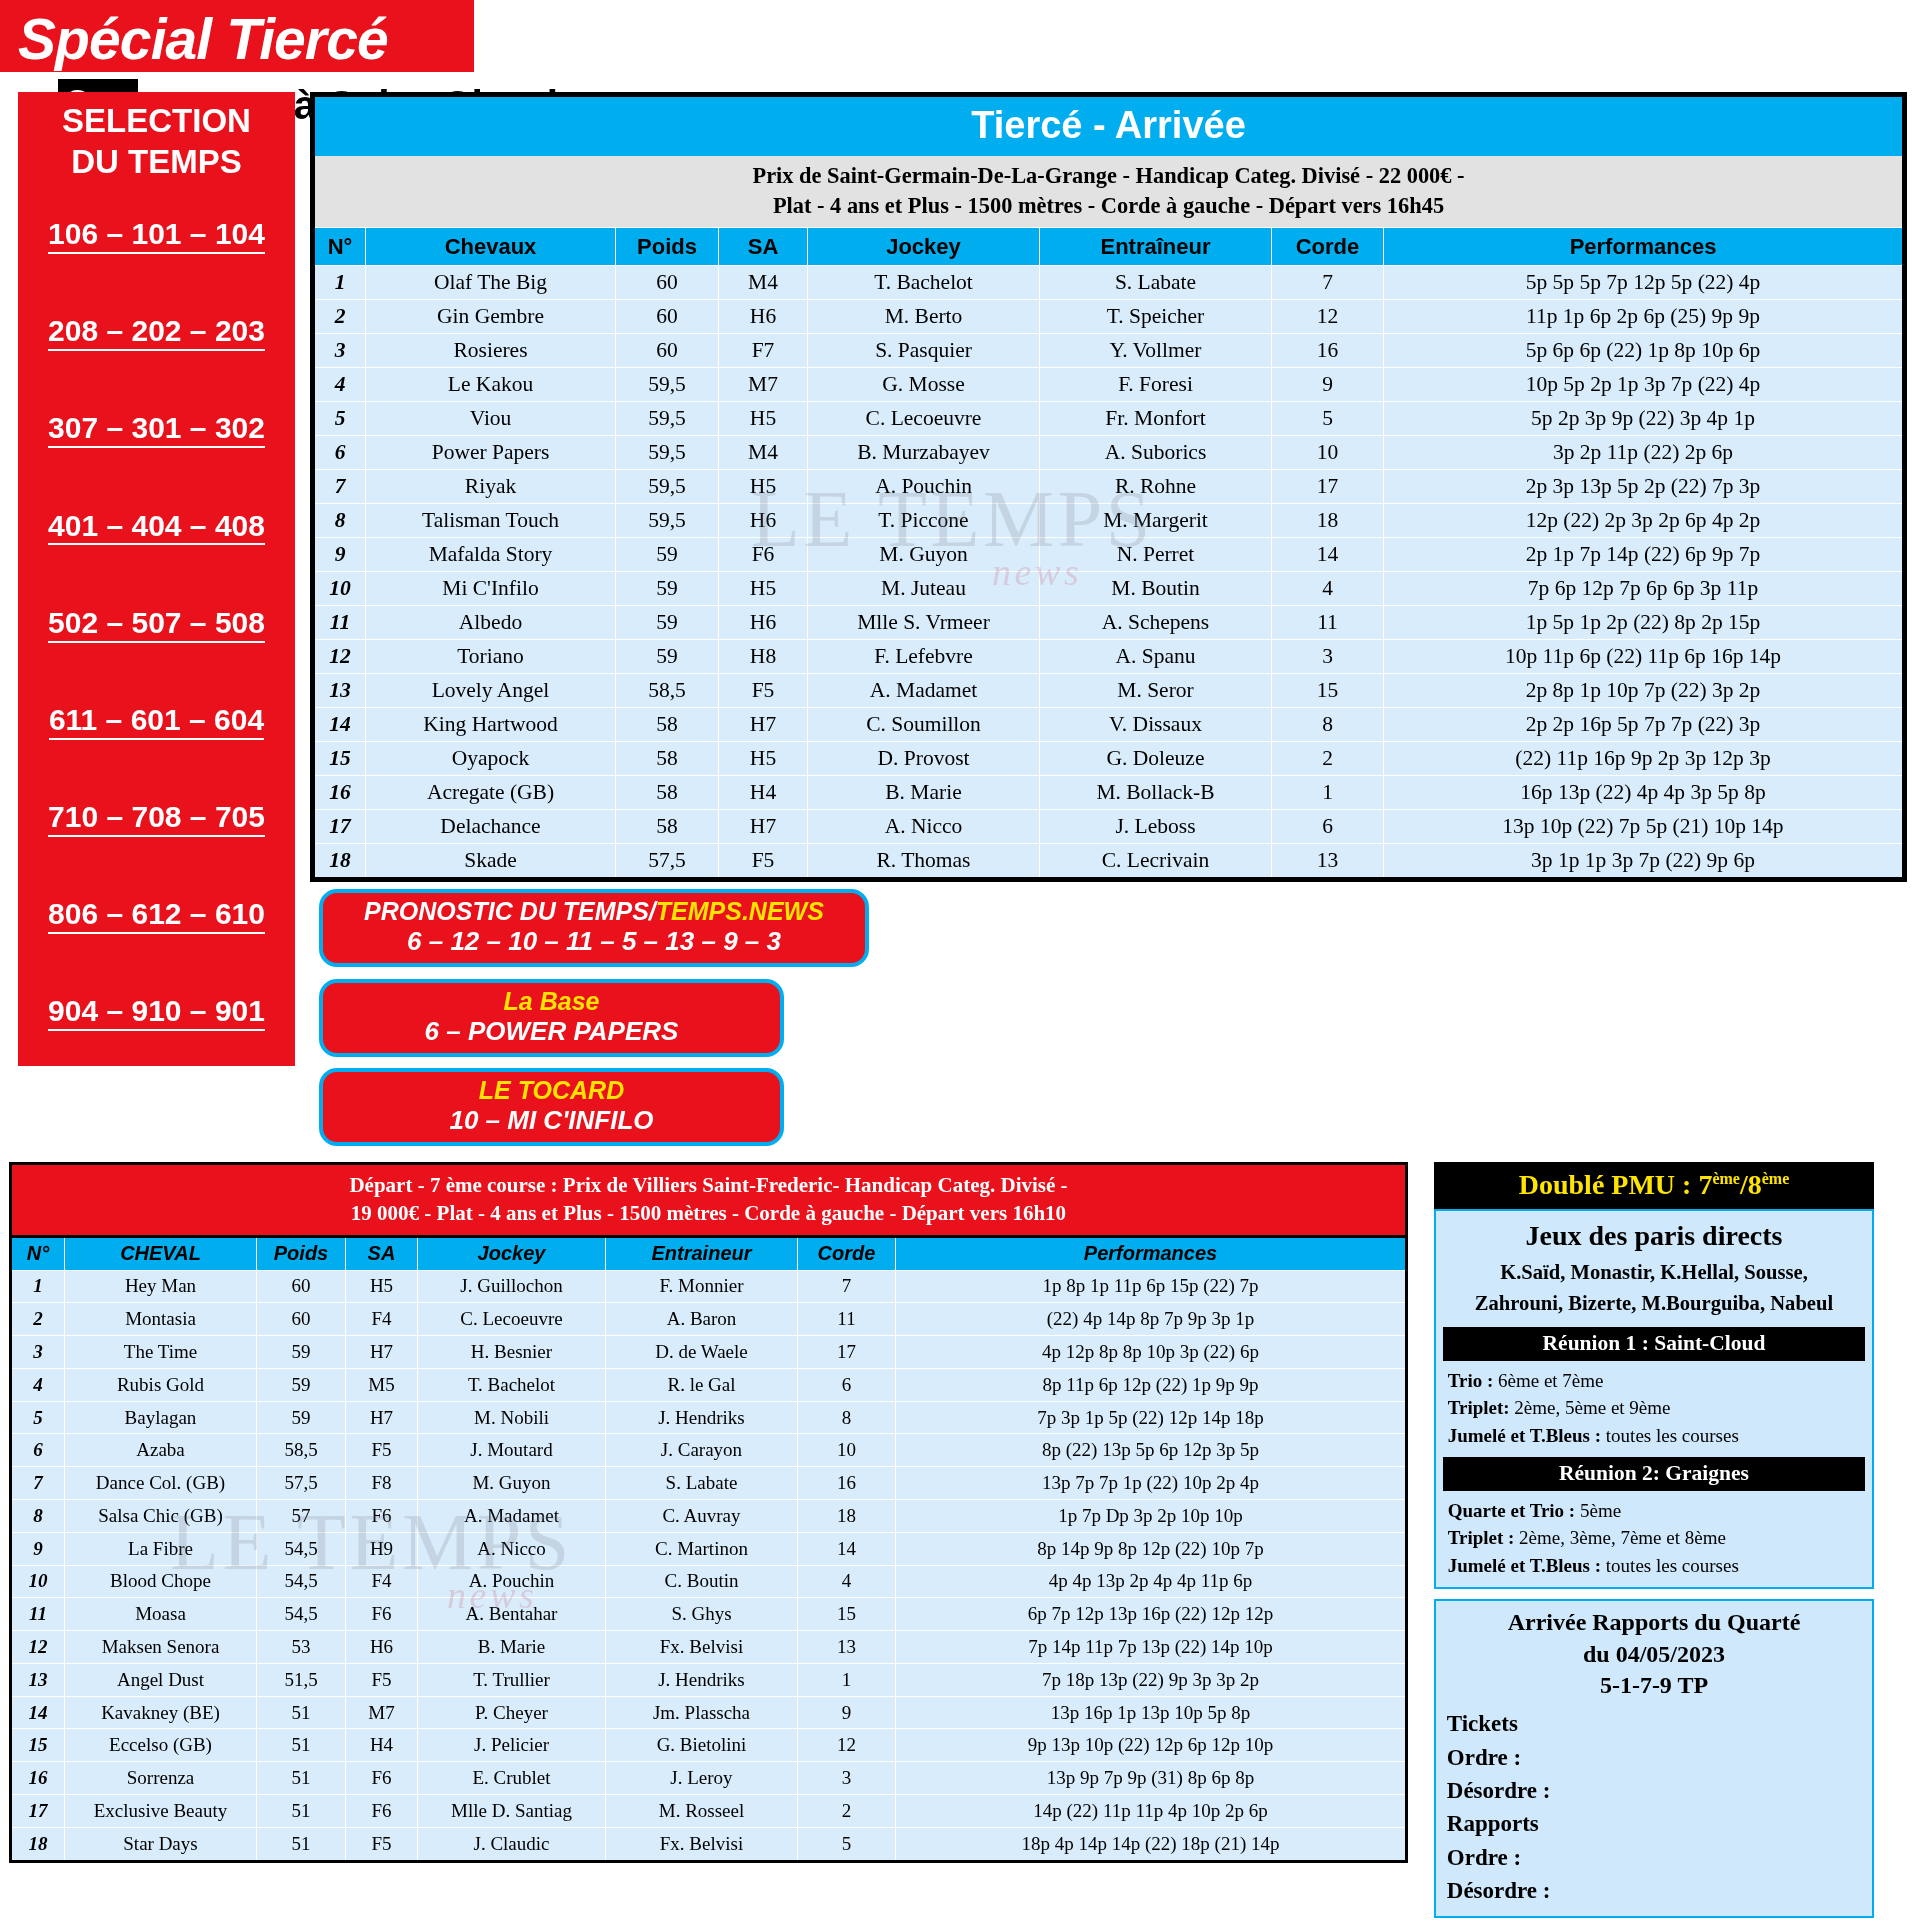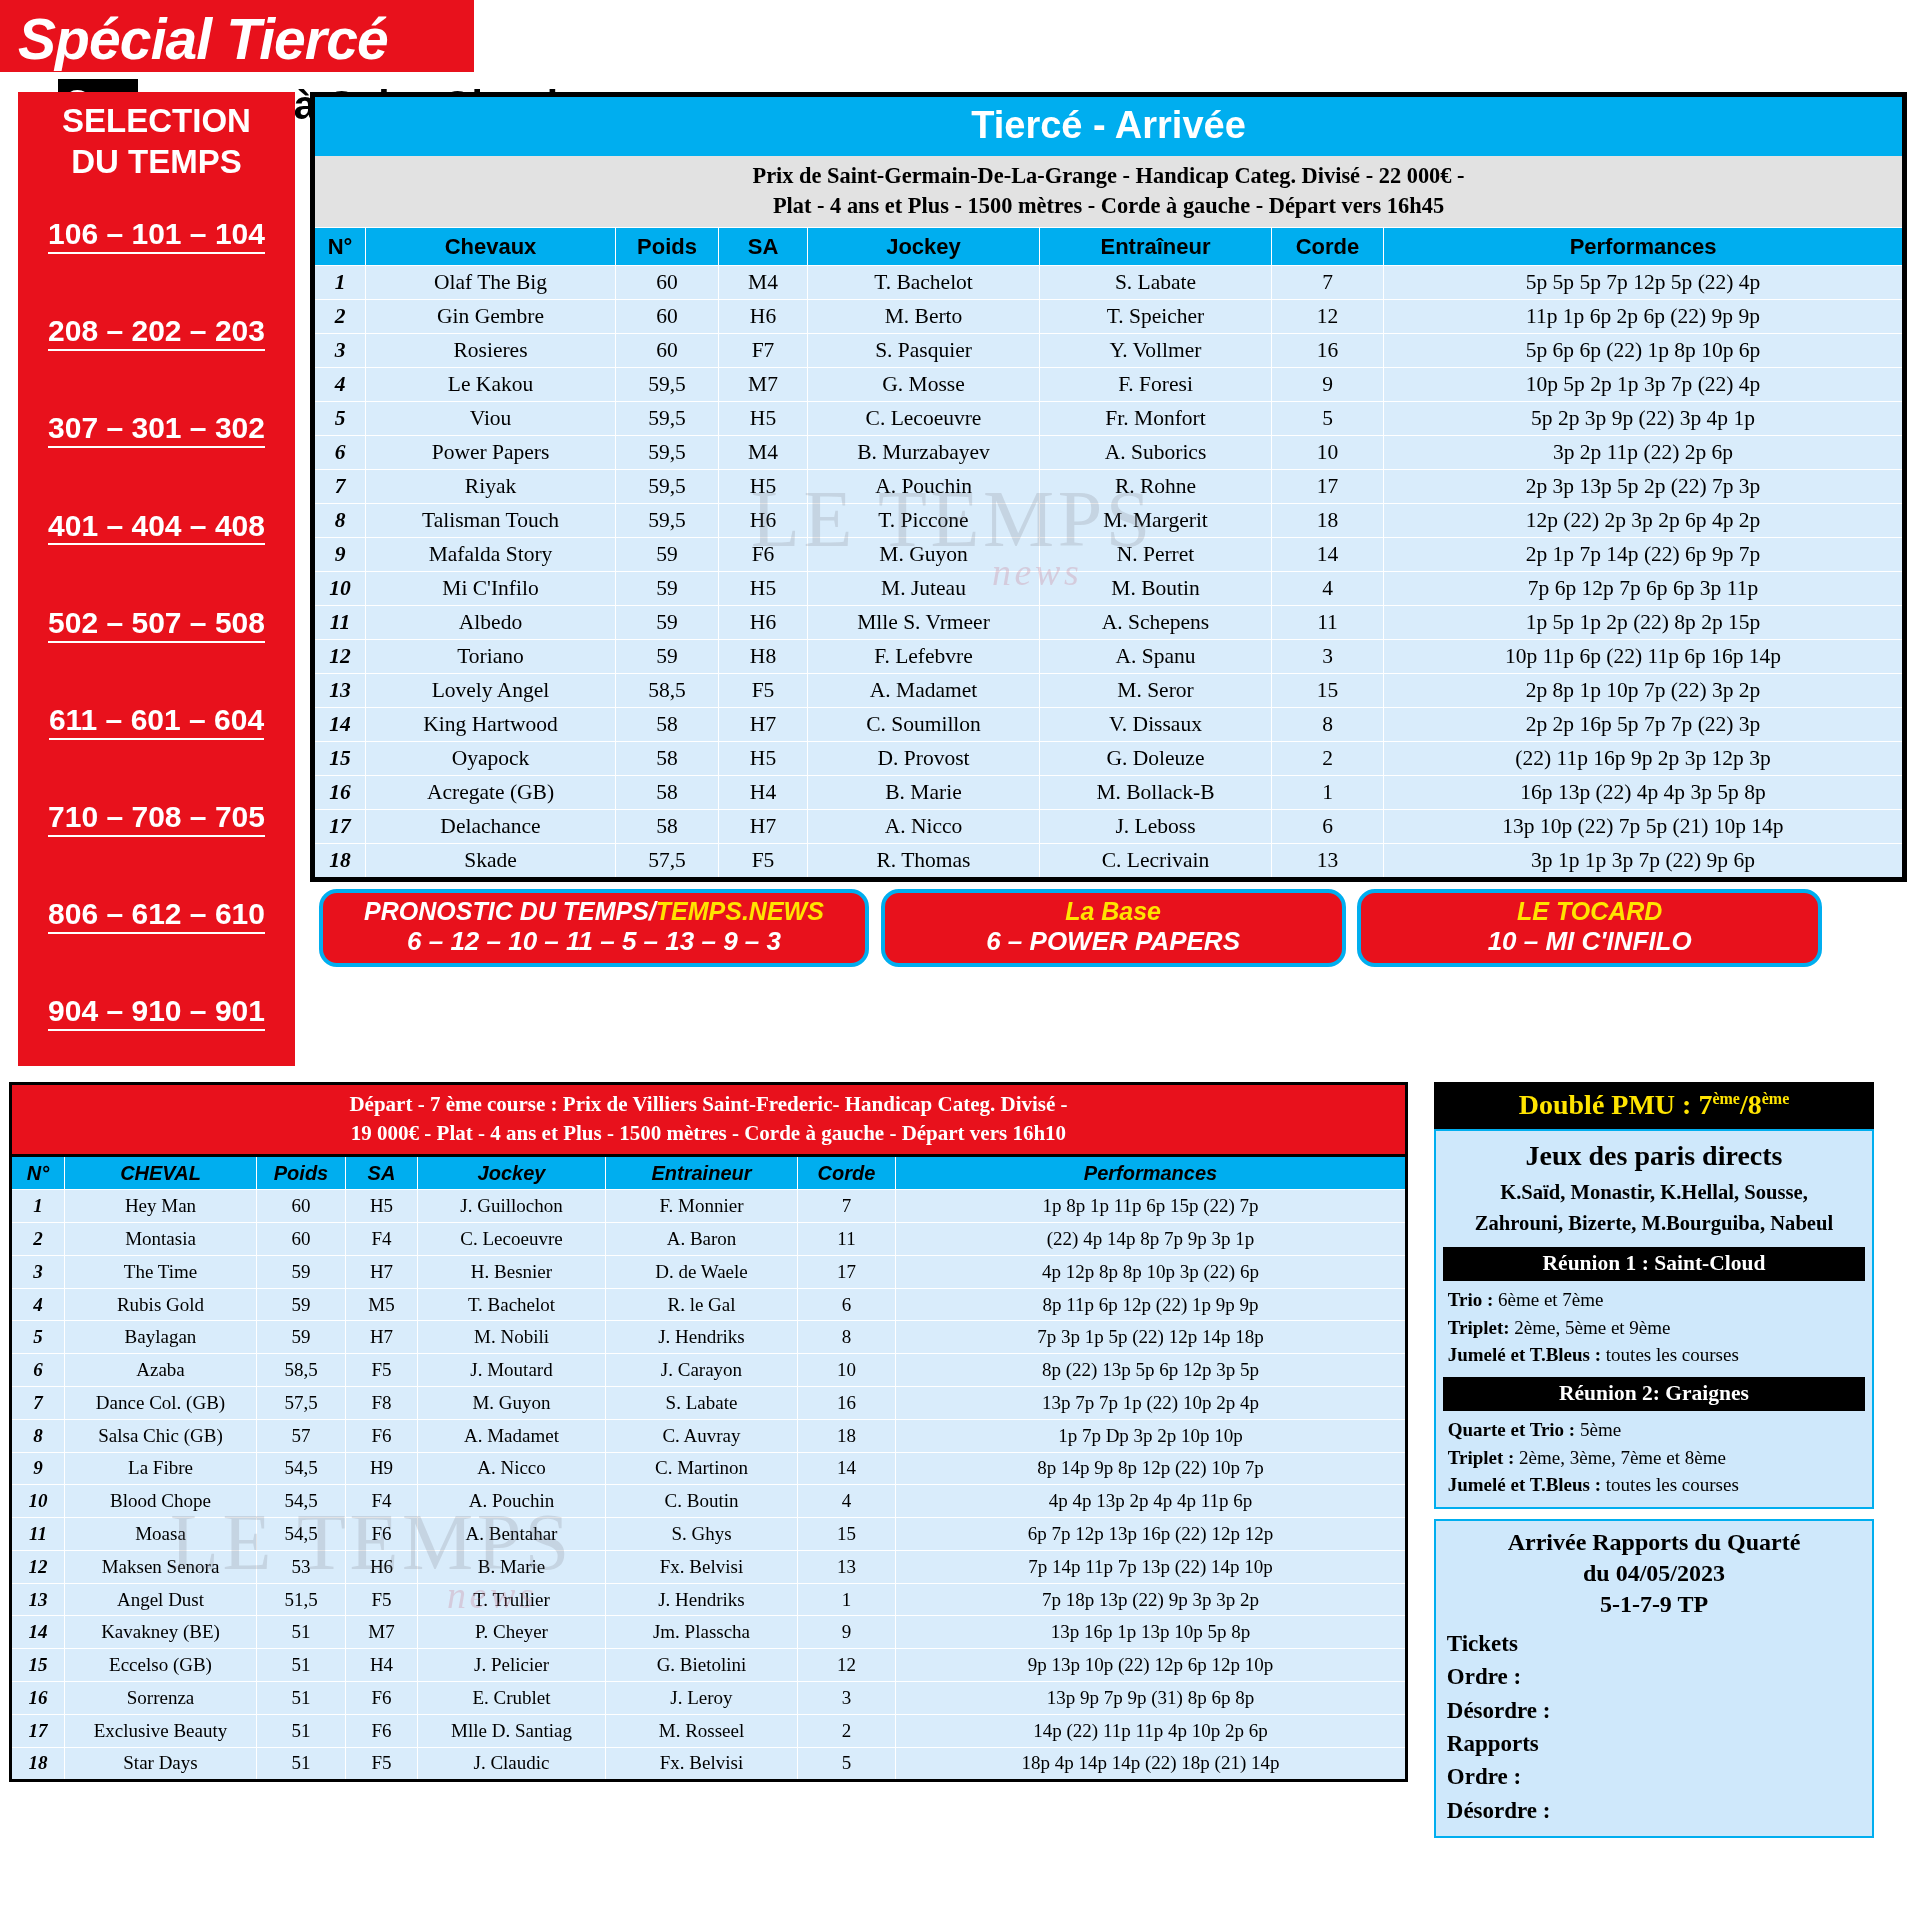--- a/index.html
+++ b/index.html
@@ -88,21 +88,21 @@
     background:#d9ecfb; font-size: 21.5px; text-align:center;
     border: 1.3px solid #ffffff; padding: 4px 1.8px;
   }
   table.race.t1 { border-left: 5.4px solid #000; border-right: 5.4px solid #000; border-bottom:5.4px solid #000;}
   table.race td.num { font-weight:bold; font-style:italic; }
   .colN { width: 53px; } .colH { width: 250px; } .colP { width: 103px; }
   .colSA { width: 89px; } .colJ { width: 232px; } .colE { width: 232px; }
   .colC { width: 112px; }
 
   
-  .prono-row { display:flex; gap: 11.6px; margin-top: 7.2px; padding-left: 9px;}
+  .prono-row { display:flex; gap: 11.6px; margin-top: 7.2px; padding-left: 9px; flex-direction: column;}
   .pbox {
     background:#e8111c; border: 4.5px solid #00aeef; border-radius: 18px;
     color:#fff; text-align:center; font-family:"Liberation Sans", sans-serif;
     font-weight:bold; font-style:italic; padding: 3.6px 10.7px 6.3px 10.7px;
   }
   .pbox .l1 { font-size: 25px; }
   .pbox .l2 { font-size: 26px; }
   .pbox.p1 { width: 550px; }
   .pbox.p2 { width: 465px; font-style: italic; }
   .pbox.p3 { width: 465px; }
@@ -247,21 +247,21 @@
               <td>5p 5p 5p 7p 12p 5p (22) 4p</td>
             </tr>
             <tr>
               <td class="num">2</td>
               <td>Gin Gembre</td>
               <td>60</td>
               <td>H6</td>
               <td>M. Berto</td>
               <td>T. Speicher</td>
               <td>12</td>
-              <td>11p 1p 6p 2p 6p (22) 9p 9p</td>
+              <td>11p 1p 6p 2p 6p (25) 9p 9p</td>
             </tr>
             <tr>
               <td class="num">3</td>
               <td>Rosieres</td>
               <td>60</td>
               <td>F7</td>
               <td>S. Pasquier</td>
               <td>Y. Vollmer</td>
               <td>16</td>
               <td>5p 6p 6p (22) 1p 8p 10p 6p</td>

